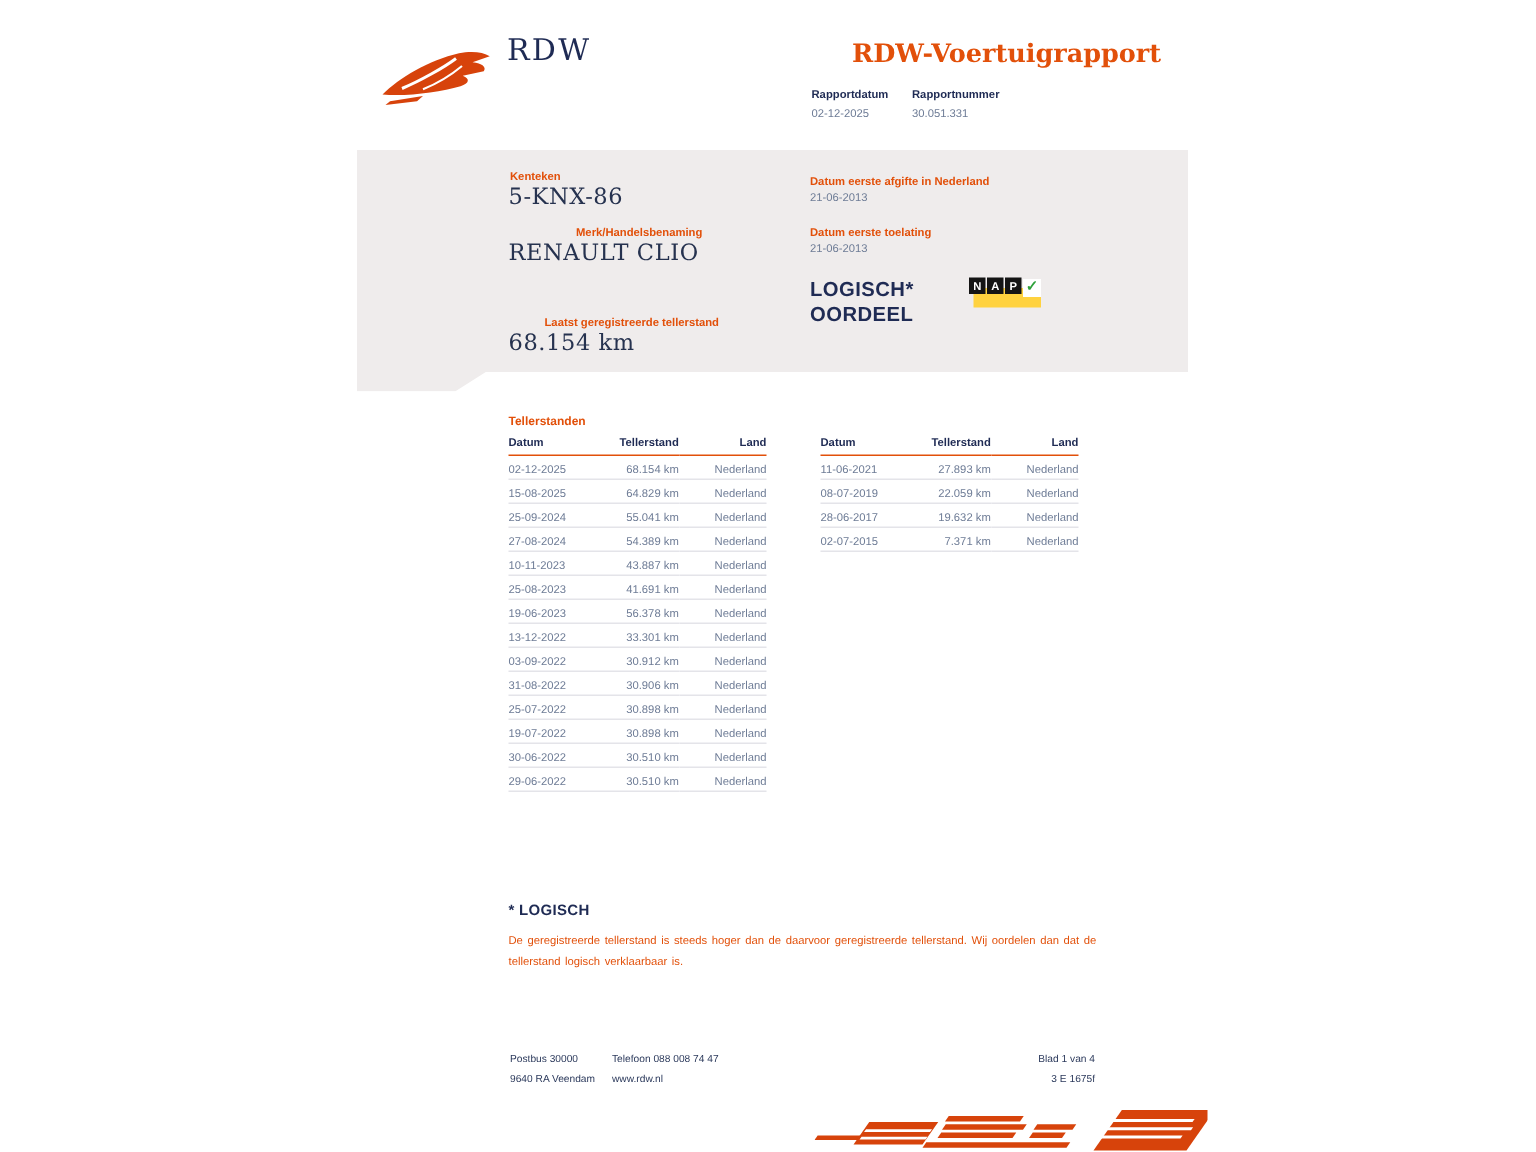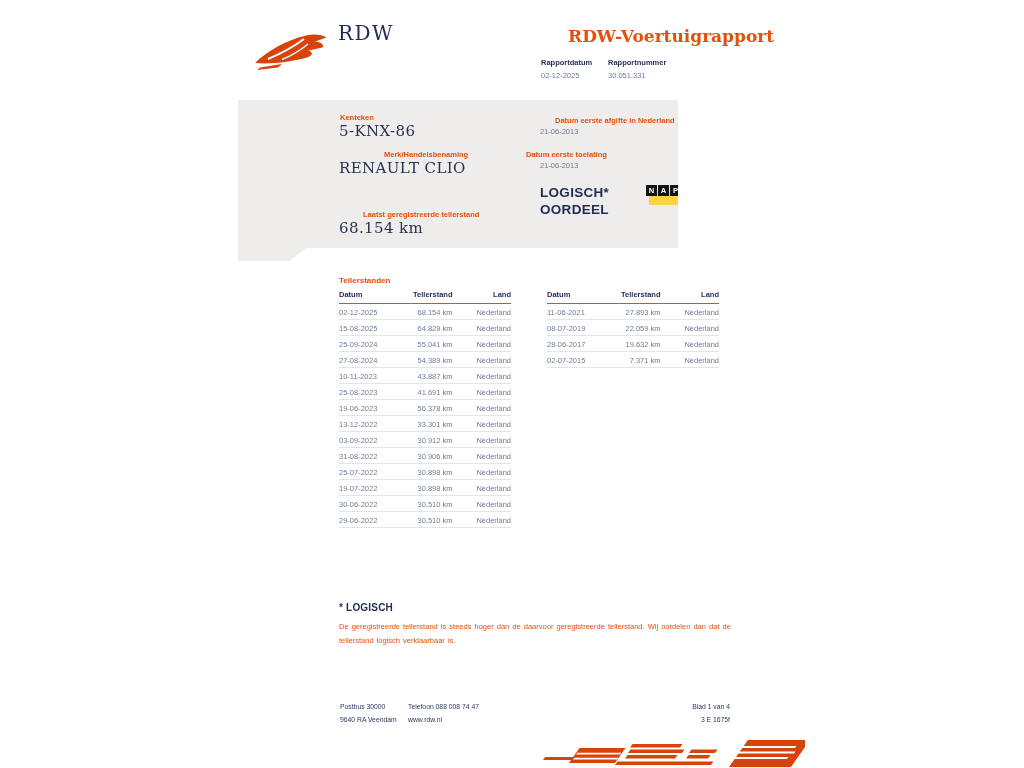--- a/index.html
+++ b/index.html
@@ -23,21 +23,21 @@
     font-family:"DejaVu Serif", serif;
     font-size:17px; font-weight:bold; color:#E2500A;margin-left:28px;
   }
   .meta-label { font-size:7.5px; font-weight:bold; color:#1F2B54; }
   .meta-value { font-size:7.5px; color:#6E7C96; margin-top:4px; }
   .meta-date { left:541px; top:58px; }
   .meta-num  { left:608px; top:58px; }
 
   
   .panel {
-    left:238px; top:100px; width:440px; height:161px;
+    left:238px; top:100px; width:554px; height:161px;
     background:#EFECEC;
     clip-path:polygon(0 0, 100% 0, 100% 91.9%, 15.5% 91.9%, 11.8% 100%, 0 100%);
   }
   .p-label { position:absolute; font-size:7.5px; font-weight:bold; color:#E2500A; }
   .p-value-lg {
     position:absolute; font-family:"DejaVu Serif", serif;
     font-size:15px; color:#26324F; letter-spacing:0.4px;
   }
   .p-value-sm { position:absolute; font-size:7.5px; color:#6E7C96; }
   .oordeel {
@@ -116,24 +116,24 @@
 <div class="abs panel">
   <div class="p-label" style="left:102px; top:13px;">Kenteken</div>
   <div class="p-value-lg" style="left:101px; top:22px;">5-KNX-86</div>
 
   <div class="p-label" style="left:102px; top:50px;margin-left:44px;">Merk/Handelsbenaming</div>
   <div class="p-value-lg" style="left:101px; top:59px;">RENAULT CLIO</div>
 
   <div class="p-label" style="left:102px; top:110px;padding-left:23px;">Laatst geregistreerde tellerstand</div>
   <div class="p-value-lg" style="left:101px; top:119px;">68.154 km</div>
 
-  <div class="p-label" style="left:302px; top:16px;margin-left:15px;">Datum eerste afgifte in Nederland</div>
+  <div class="p-label" style="left:302px; top:16px;">Datum eerste afgifte in Nederland</div>
   <div class="p-value-sm" style="left:302px; top:27px;">21-06-2013</div>
 
-  <div class="p-label" style="left:288px; top:50px;">Datum eerste toelating</div>
+  <div class="p-label" style="left:302px; top:50px;">Datum eerste toelating</div>
   <div class="p-value-sm" style="left:302px; top:61px;">21-06-2013</div>
 
   <div class="oordeel">
     <div>LOGISCH*</div>
     <div>OORDEEL</div>
   </div>
 
   <div class="nap">
     <div class="nap-yellow"></div>
     <span class="nap-letter nap-n">N</span>

